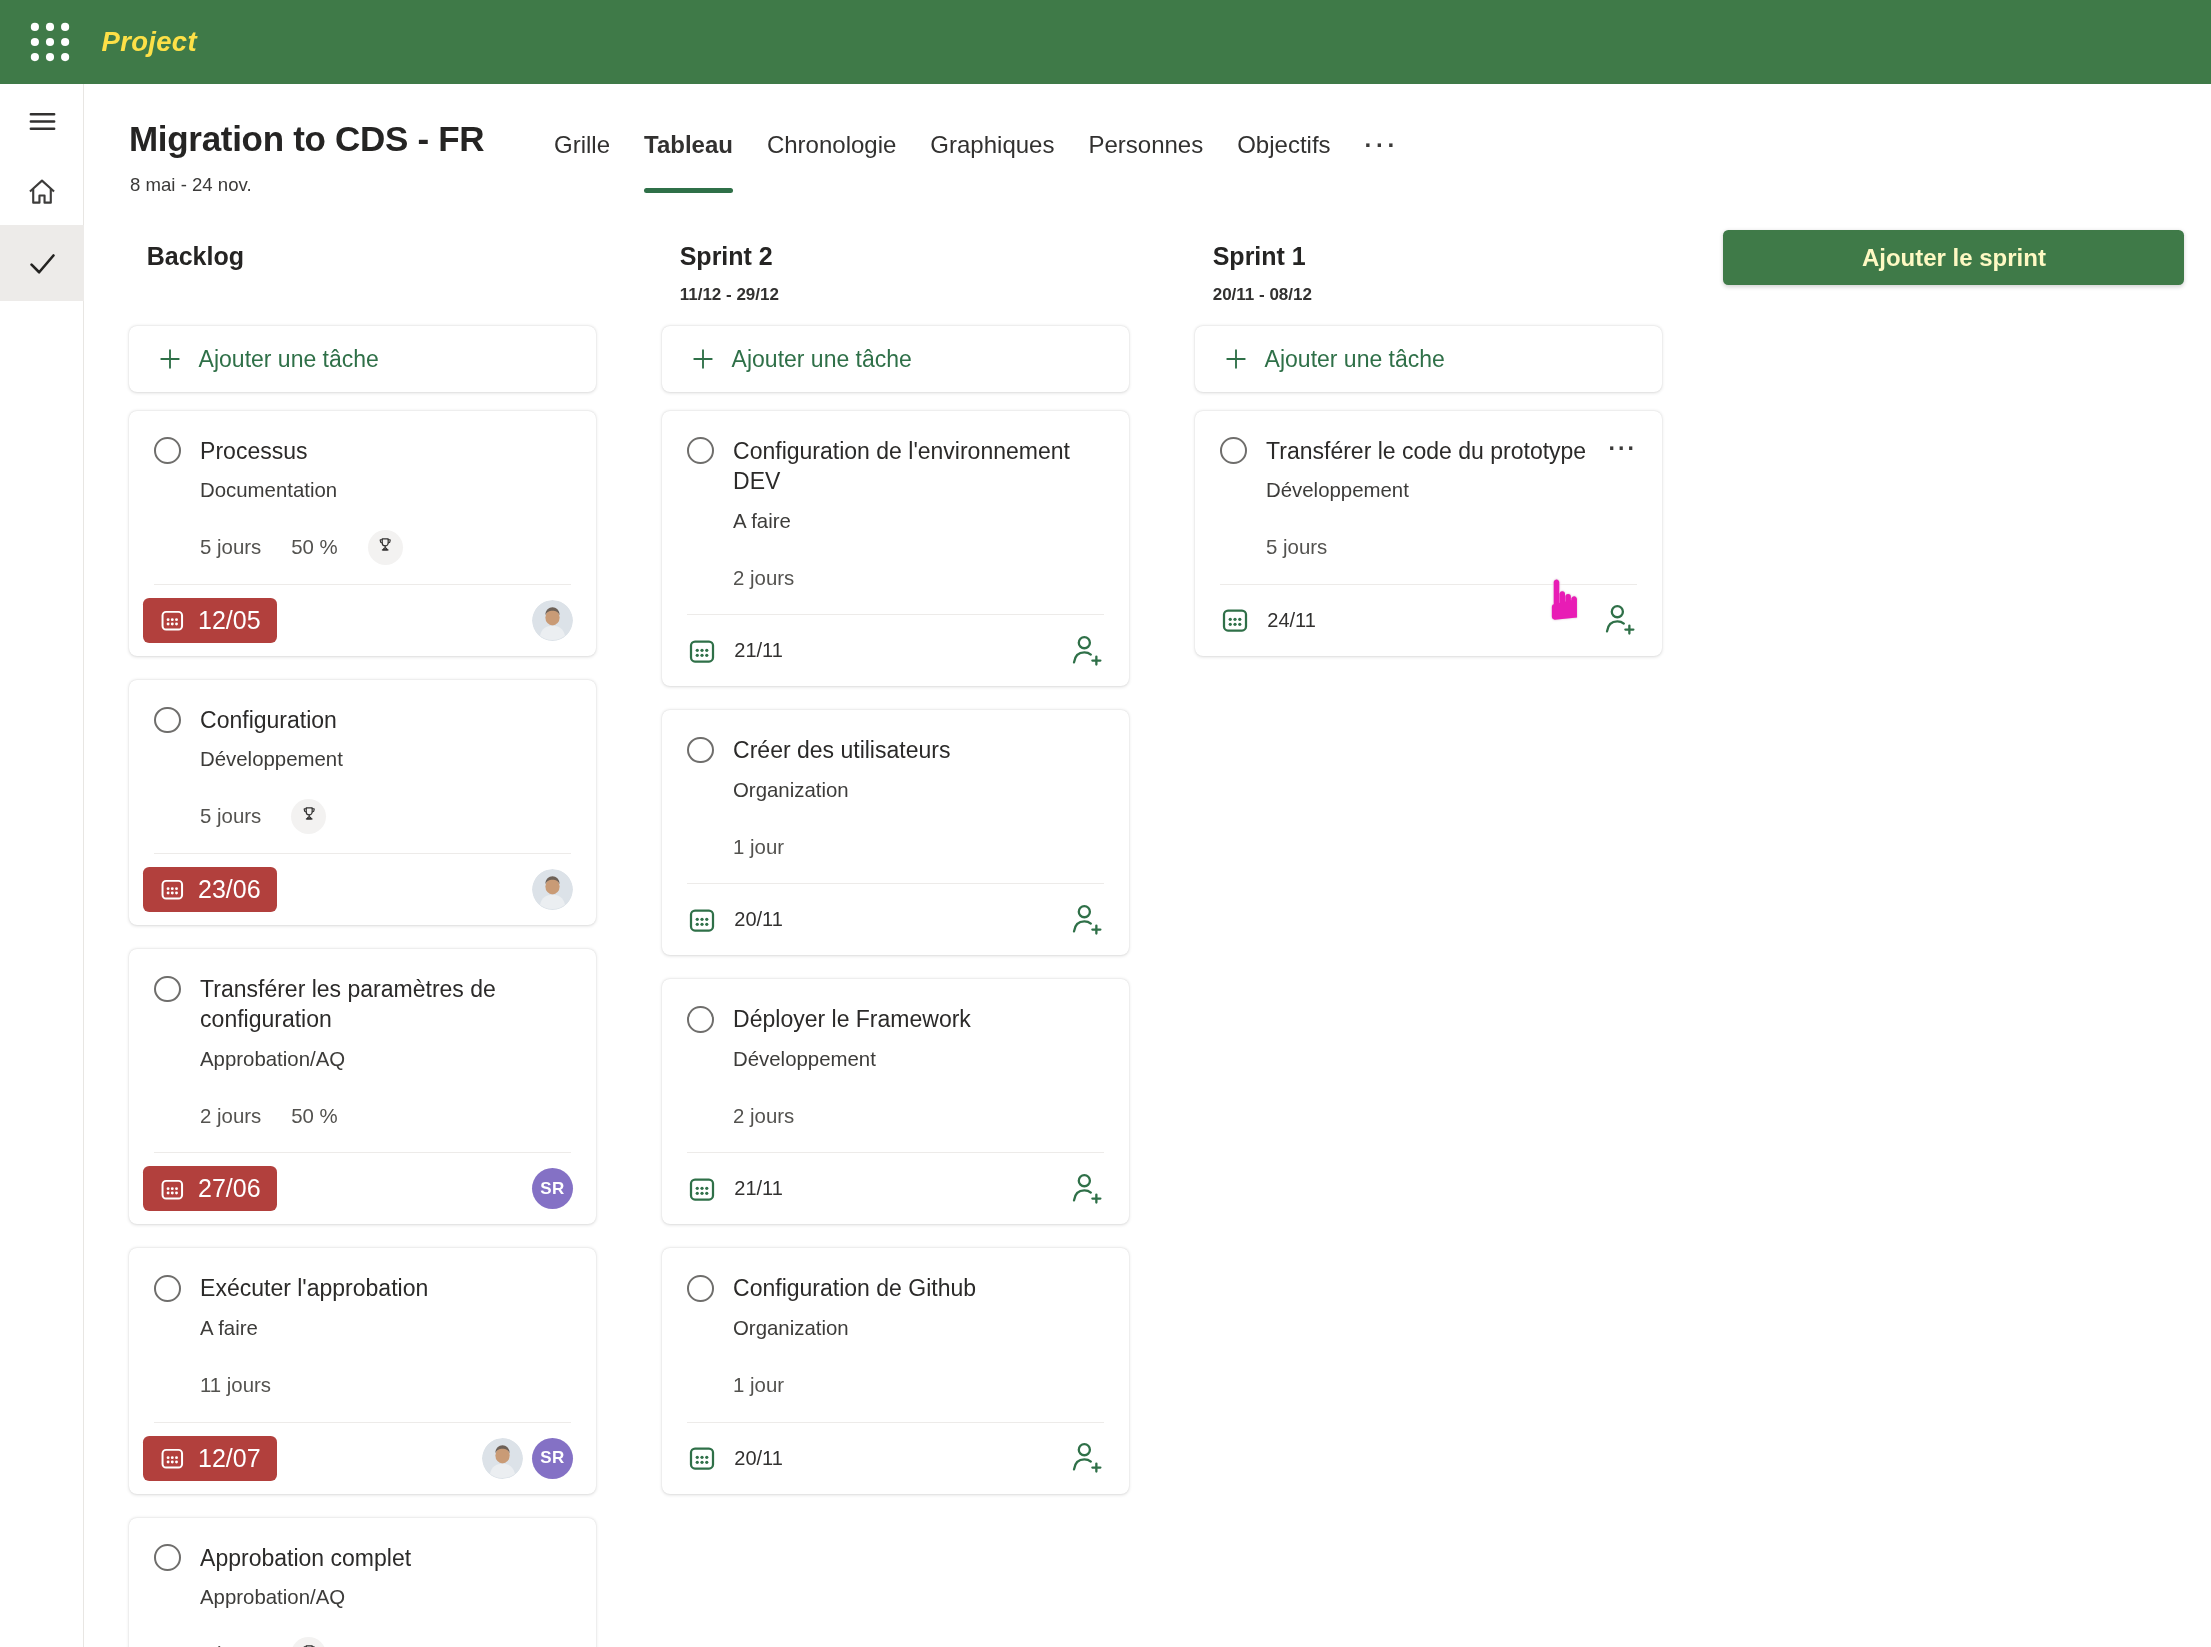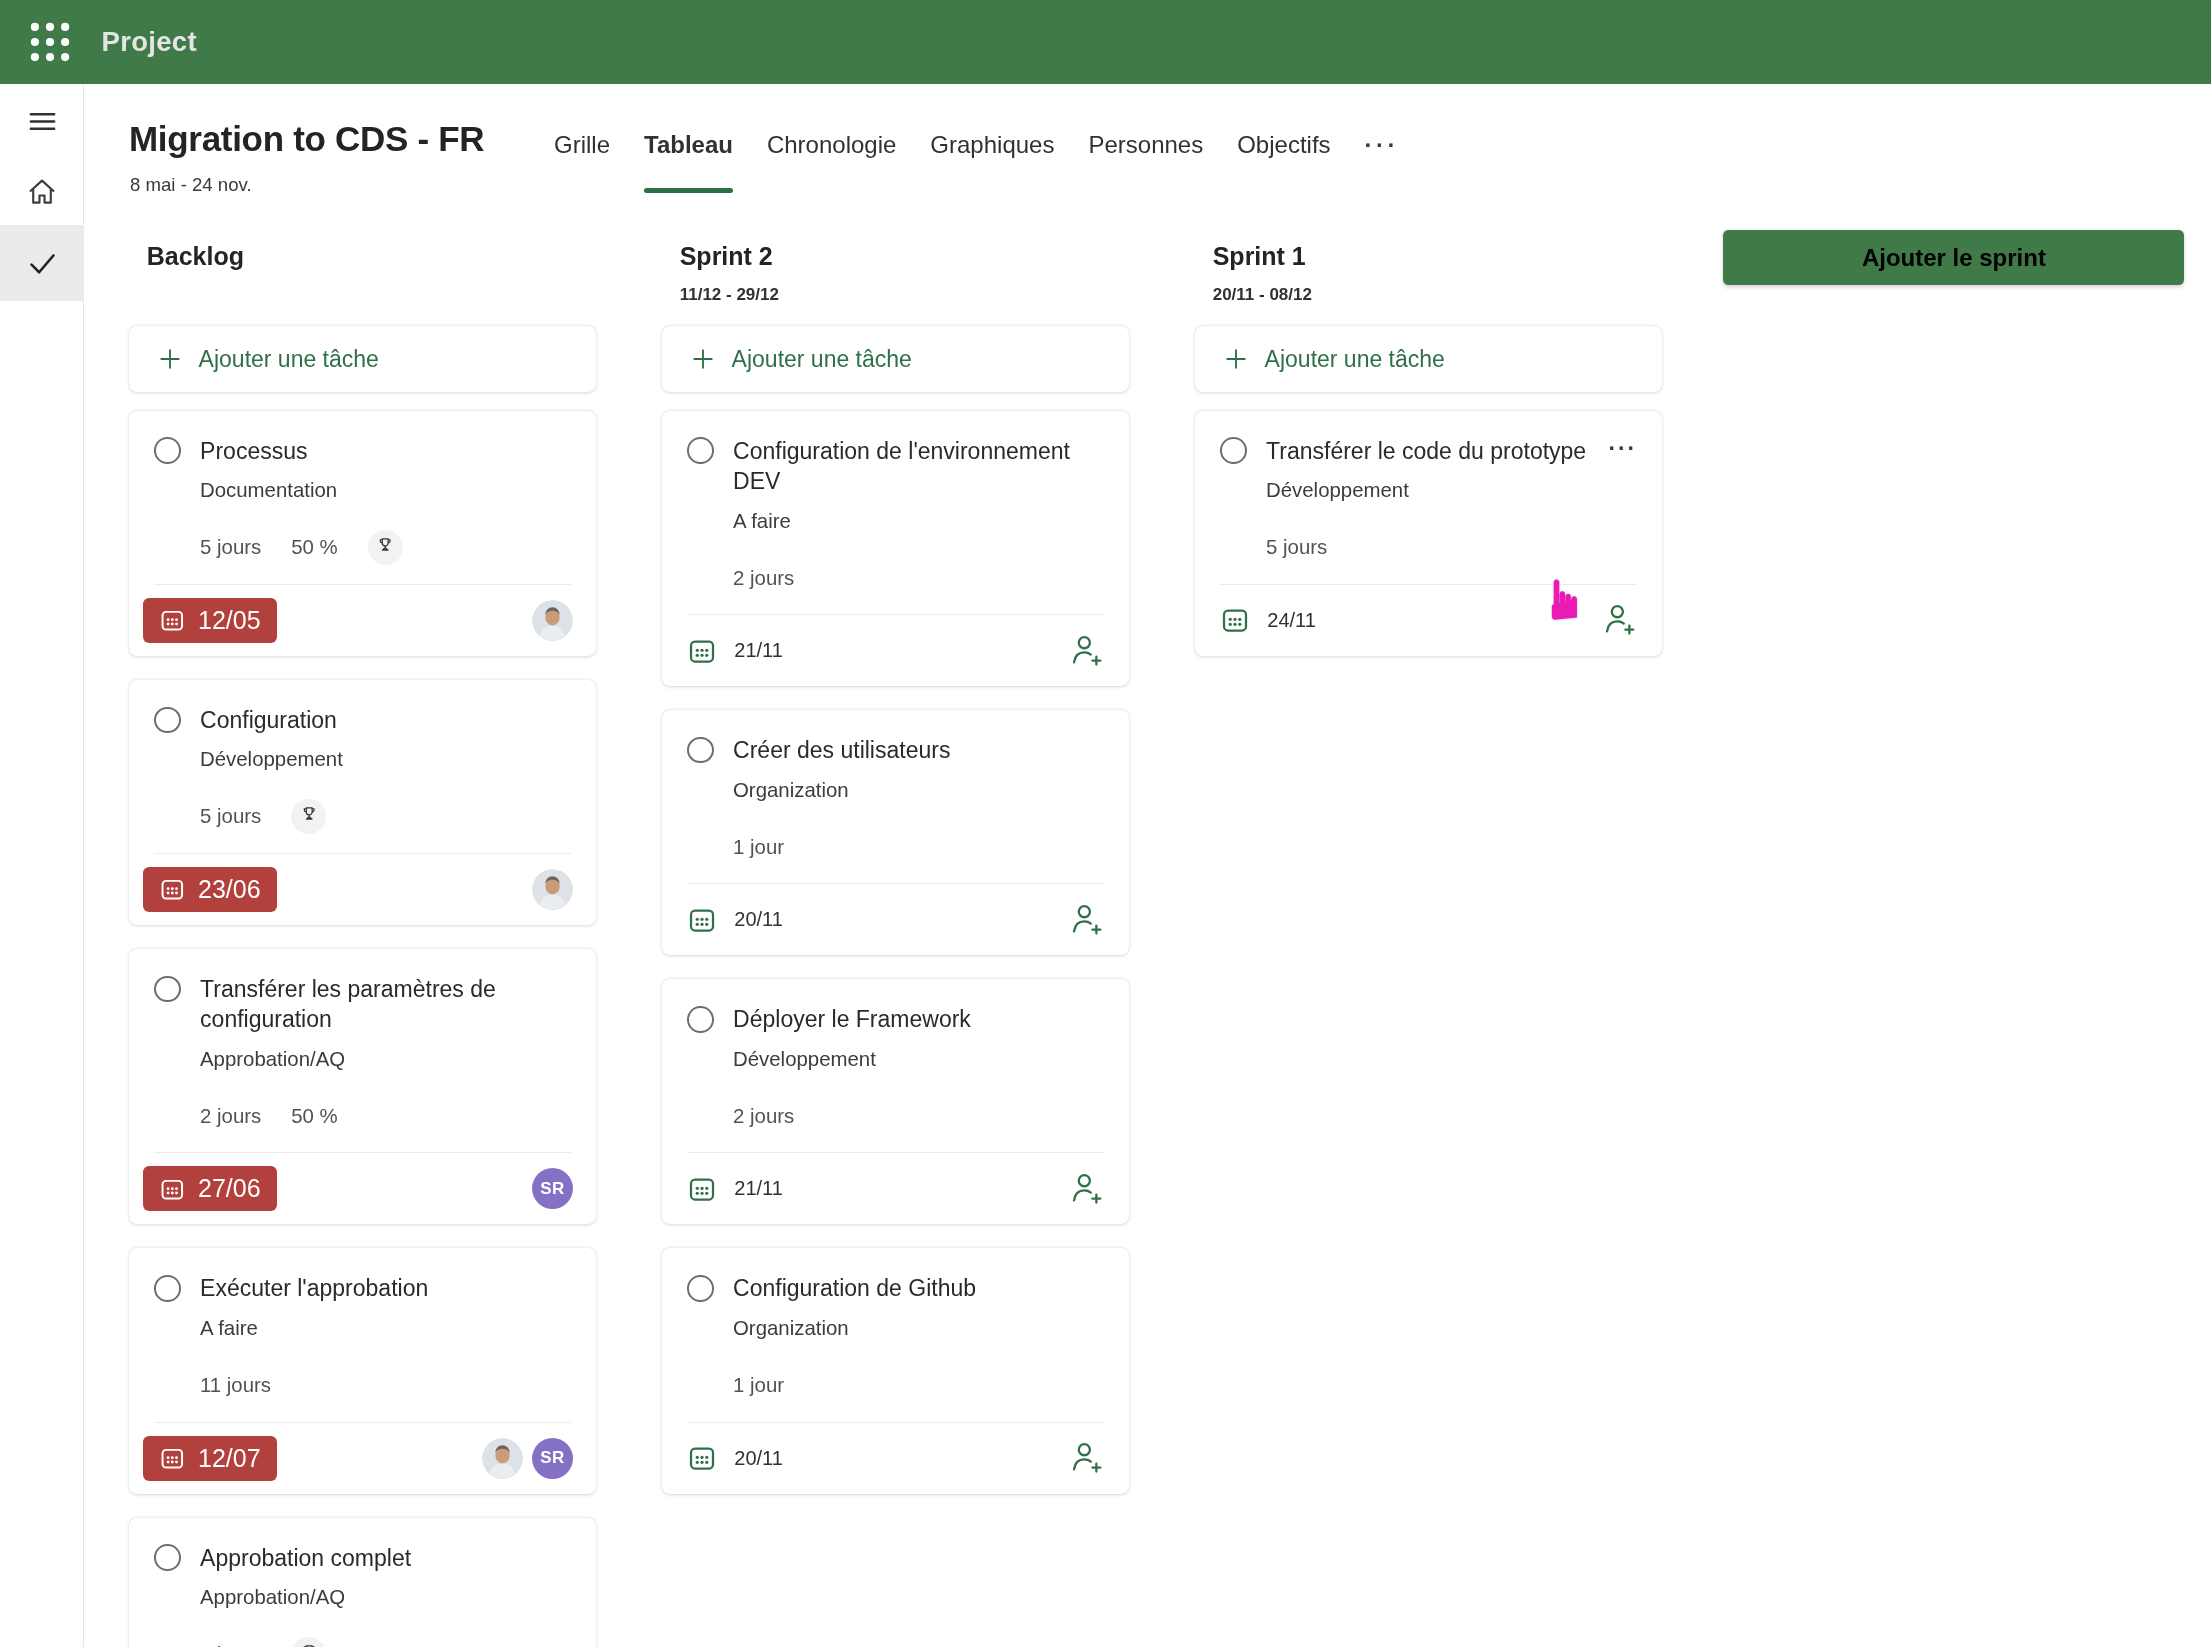--- a/index.html
+++ b/index.html
@@ -7,41 +7,41 @@
   body {
     position:relative; overflow:hidden; background:#FFFFFF;
     font-family:"Liberation Sans", sans-serif; color:#323130;
   }
   
   .topbar {
     position:absolute; left:0; top:0; width:2211px; height:84px;
     background:#3F7A48; display:flex; align-items:center; padding-left:25px;
   }
   .waffle { width:50px; height:50px; display:flex; align-items:center; justify-content:center; cursor:pointer; }
-  .app-title { color:#e5e5e5; font-size:27.5px; font-weight:600; margin-left:26.6px; letter-spacing:0.3px; }
+  .app-title { color:#fde047; font-size:27.5px; font-weight:600; margin-left:26.6px; letter-spacing:0.3px;font-style:italic; }
   
   .rail {
     position:absolute; left:0; top:84px; bottom:0; width:84px;
     background:#fff; border-right:0.9px solid #E8E6E3; display:flex; flex-direction:column; align-items:stretch;
   }
   .rail-item { width:84px; height:53px; border:none; background:none; display:flex; align-items:center; justify-content:center; cursor:pointer; }
   .rail-item.r-menu { margin-top:10.6px; }
   .rail-item.r-home { margin-top:17.7px; }
   .rail-item.selected { margin-top:7px; height:76px; background:#EDEBE9; }
   
   .page-title { position:absolute; left:129px; top:119px; font-size:35px; font-weight:700; color:#252423; letter-spacing:-0.3px; }
   .page-sub { position:absolute; left:130px; top:174px; font-size:18.6px; color:#3B3A39; }
   .tabs { position:absolute; left:554px; top:131px; display:flex; gap:34px; align-items:flex-start; }
   .tab { position:relative; font-size:24px; color:#323130; padding-bottom:34px; background:none; border:none; cursor:pointer; font-family:inherit; }
   .tab.active { font-weight:700; }
   .tab-underline { position:absolute; left:0; right:0; bottom:0; height:5.3px; border-radius:2.7px; background:#2F7048; }
   .tab.more { font-weight:700; letter-spacing:3.5px; color:#3B3A39; }
   .add-sprint {
     position:absolute; top:230px; right:26.6px; width:461px; height:55px;
-    background:#3F7A48; color:#000000; font-size:24px; font-weight:600;
+    background:#3F7A48; color:#fef9c3; font-size:24px; font-weight:600;
     border:none; border-radius:5.3px; cursor:pointer; font-family:inherit;
     box-shadow:0 1.8px 4.4px rgba(0,0,0,.18);
   }
   
   .board { position:absolute; left:129px; top:242px; display:flex; gap:66px; }
   .column { width:467px; flex:none; }
   .col-head { height:84px; padding-left:17.7px; }
   .col-name { font-size:25px; font-weight:600; color:#252423; }
   .col-dates { font-size:17px; font-weight:600; color:#323130; margin-top:14px; }
   .card {

